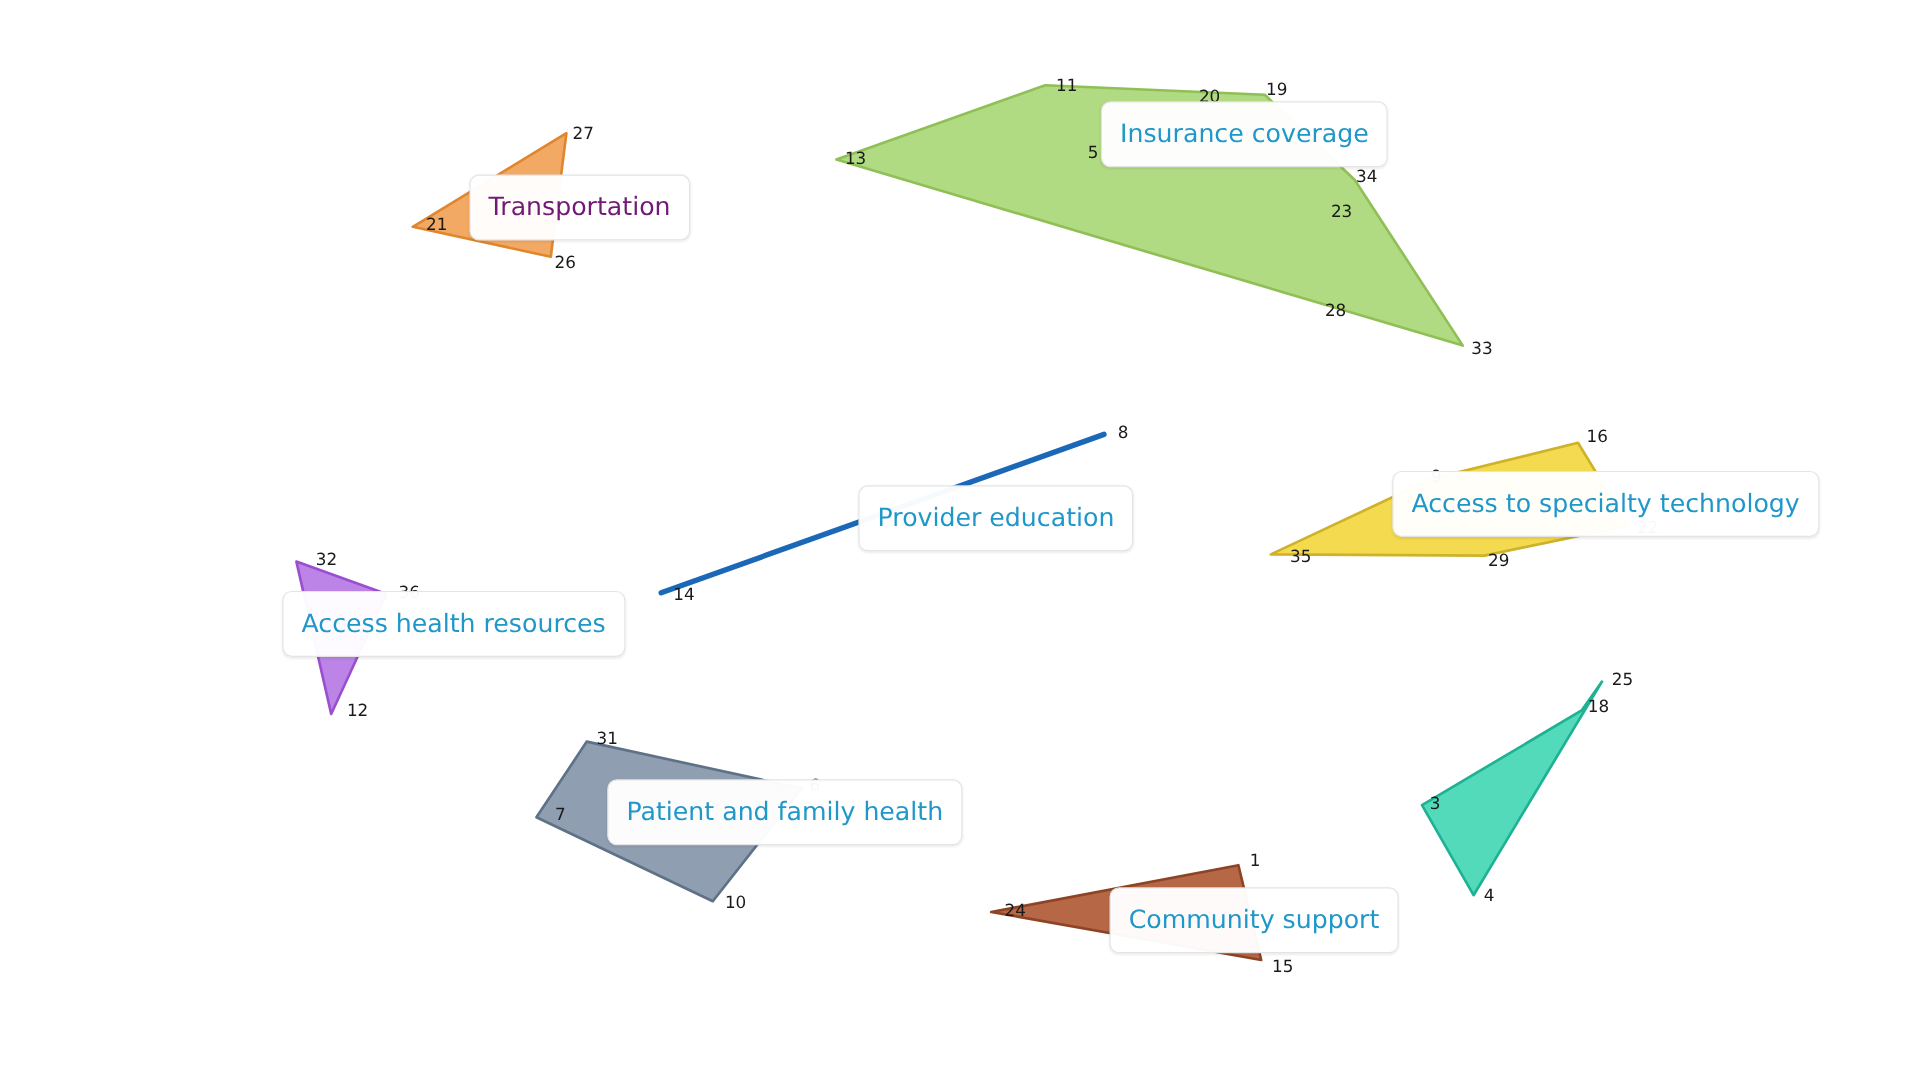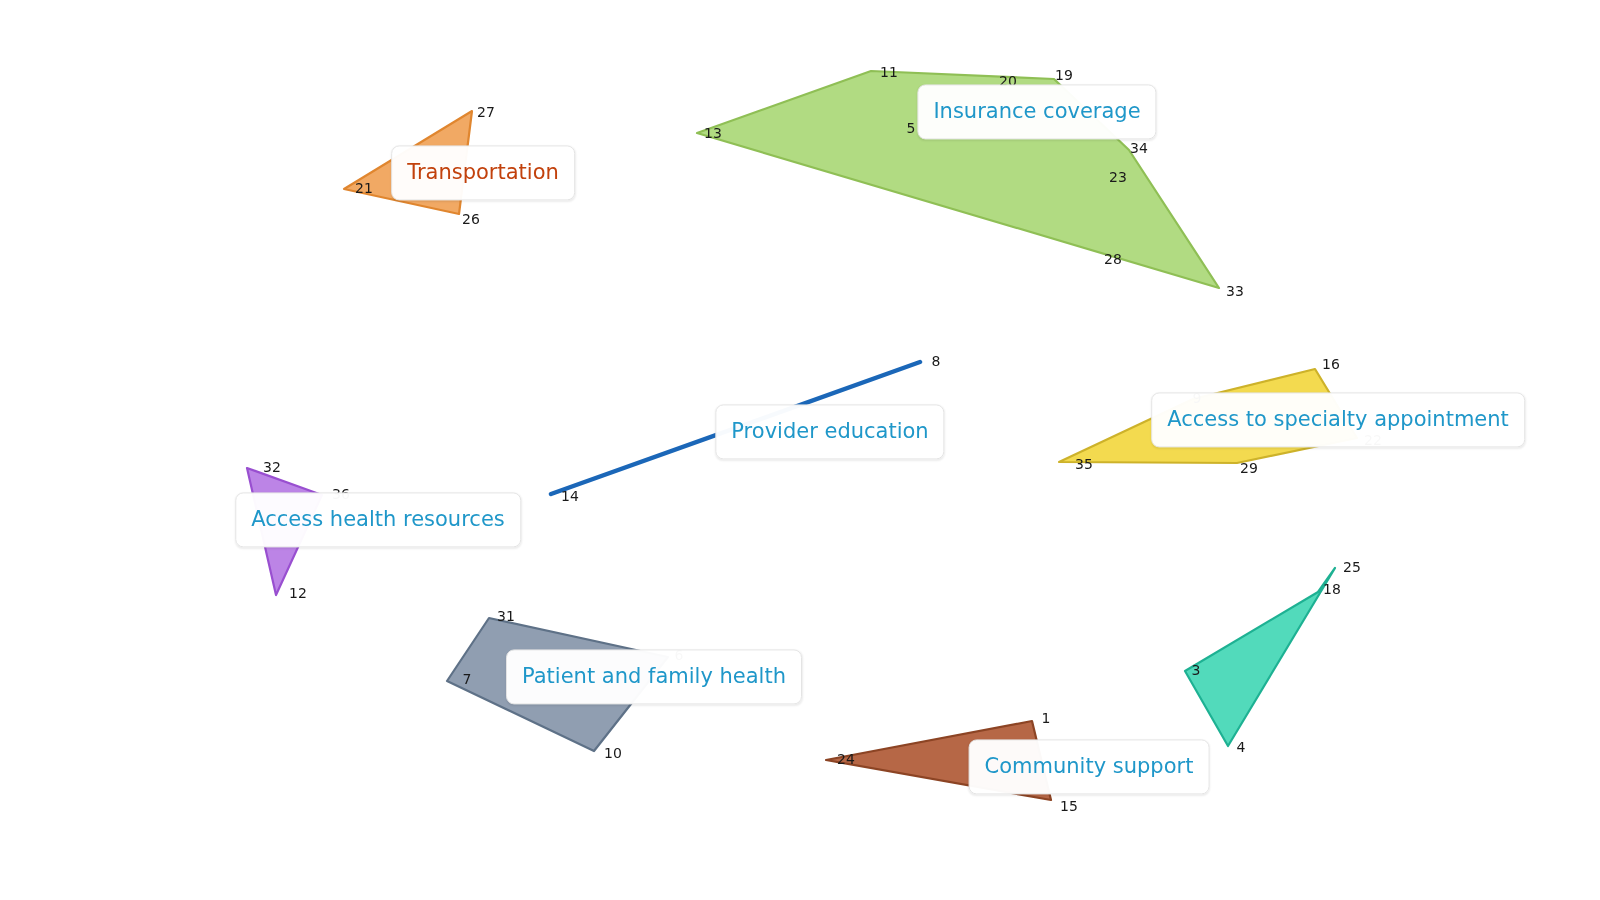--- a/index.html
+++ b/index.html
@@ -88,21 +88,21 @@
       <text x="613" y="753" text-anchor="middle" dominant-baseline="central" class="point-label" fill="#1a1a1a">10</text>
       <text x="1352" y="567" text-anchor="middle" dominant-baseline="central" class="point-label" fill="#1a1a1a">25</text>
       <text x="1332" y="589" text-anchor="middle" dominant-baseline="central" class="point-label" fill="#1a1a1a">18</text>
       <text x="1196" y="670" text-anchor="middle" dominant-baseline="central" class="point-label" fill="#1a1a1a">3</text>
       <text x="1241" y="747" text-anchor="middle" dominant-baseline="central" class="point-label" fill="#1a1a1a">4</text>
       <text x="1046" y="718" text-anchor="middle" dominant-baseline="central" class="point-label" fill="#1a1a1a">1</text>
       <text x="846" y="759" text-anchor="middle" dominant-baseline="central" class="point-label" fill="#1a1a1a">24</text>
       <text x="1069" y="806" text-anchor="middle" dominant-baseline="central" class="point-label" fill="#1a1a1a">15</text>
     </svg>
   <div id="labels" class="labels-layer">
-      <div class="cluster-label" style="left: 483px; top: 173px; color: #c2410c;">Transportation</div>
+      <div class="cluster-label" style="left: 483px; top: 173px; color: #701a75;">Transportation</div>
       <div class="cluster-label" style="left: 1037px; top: 112px; color: rgb(31, 151, 201);">Insurance coverage</div>
       <div class="cluster-label" style="left: 806px; top: 432px; color: rgb(31, 151, 201); margin-left: 24px;">Provider education</div>
-      <div class="cluster-label" style="left: 1338px; top: 420px; color: rgb(31, 151, 201);">Access to specialty appointment</div>
+      <div class="cluster-label" style="left: 1338px; top: 420px; color: rgb(31, 151, 201);">Access to specialty technology</div>
       <div class="cluster-label" style="left: 378px; top: 520px; color: rgb(31, 151, 201);">Access health resources</div>
       <div class="cluster-label" style="left: 654px; top: 677px; color: rgb(31, 151, 201);">Patient and family health</div>
-      <div class="cluster-label" style="left: 1045px; top: 767px; color: rgb(31, 151, 201); margin-left: 44px;">Community support</div>
+      <div class="cluster-label" style="left: 1045px; top: 767px; color: rgb(31, 151, 201);">Community support</div>
     </div>
 </div>
 
 </body></html>

